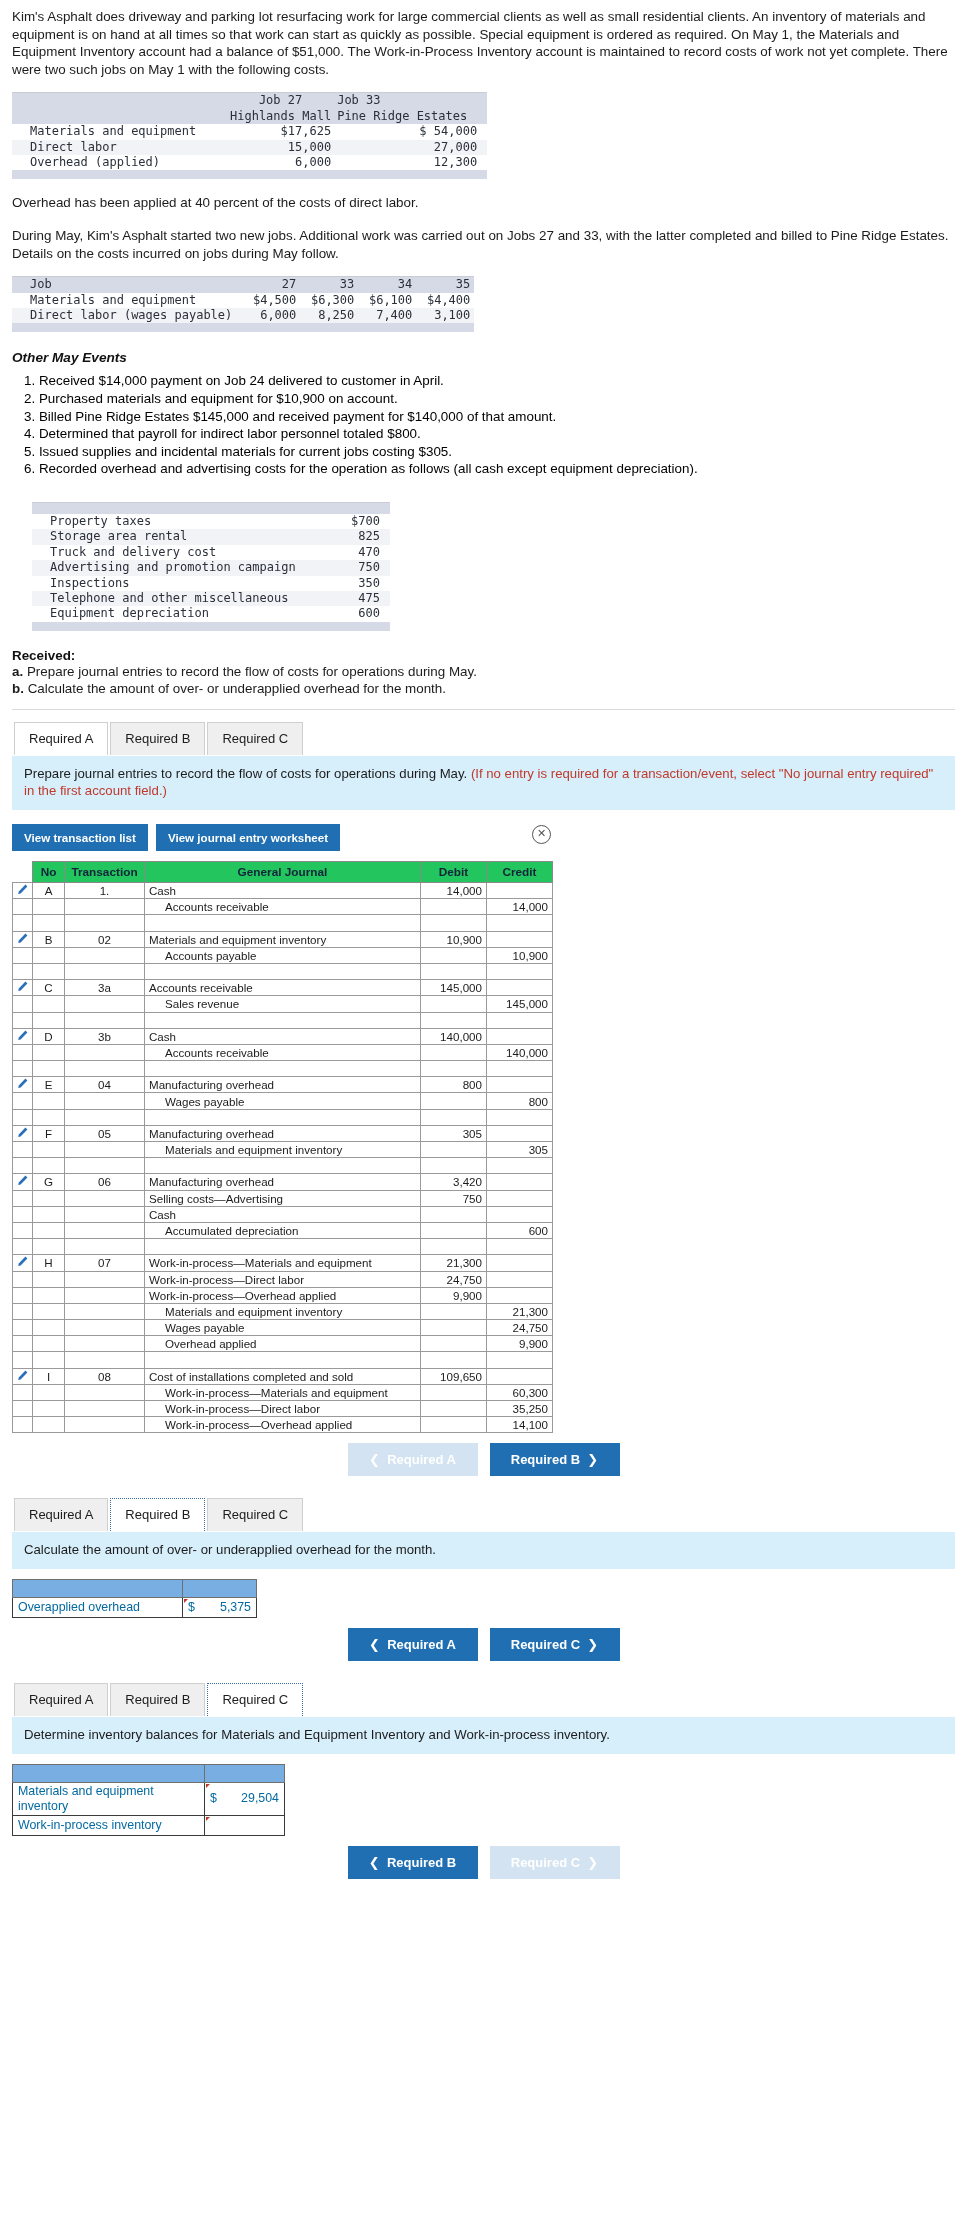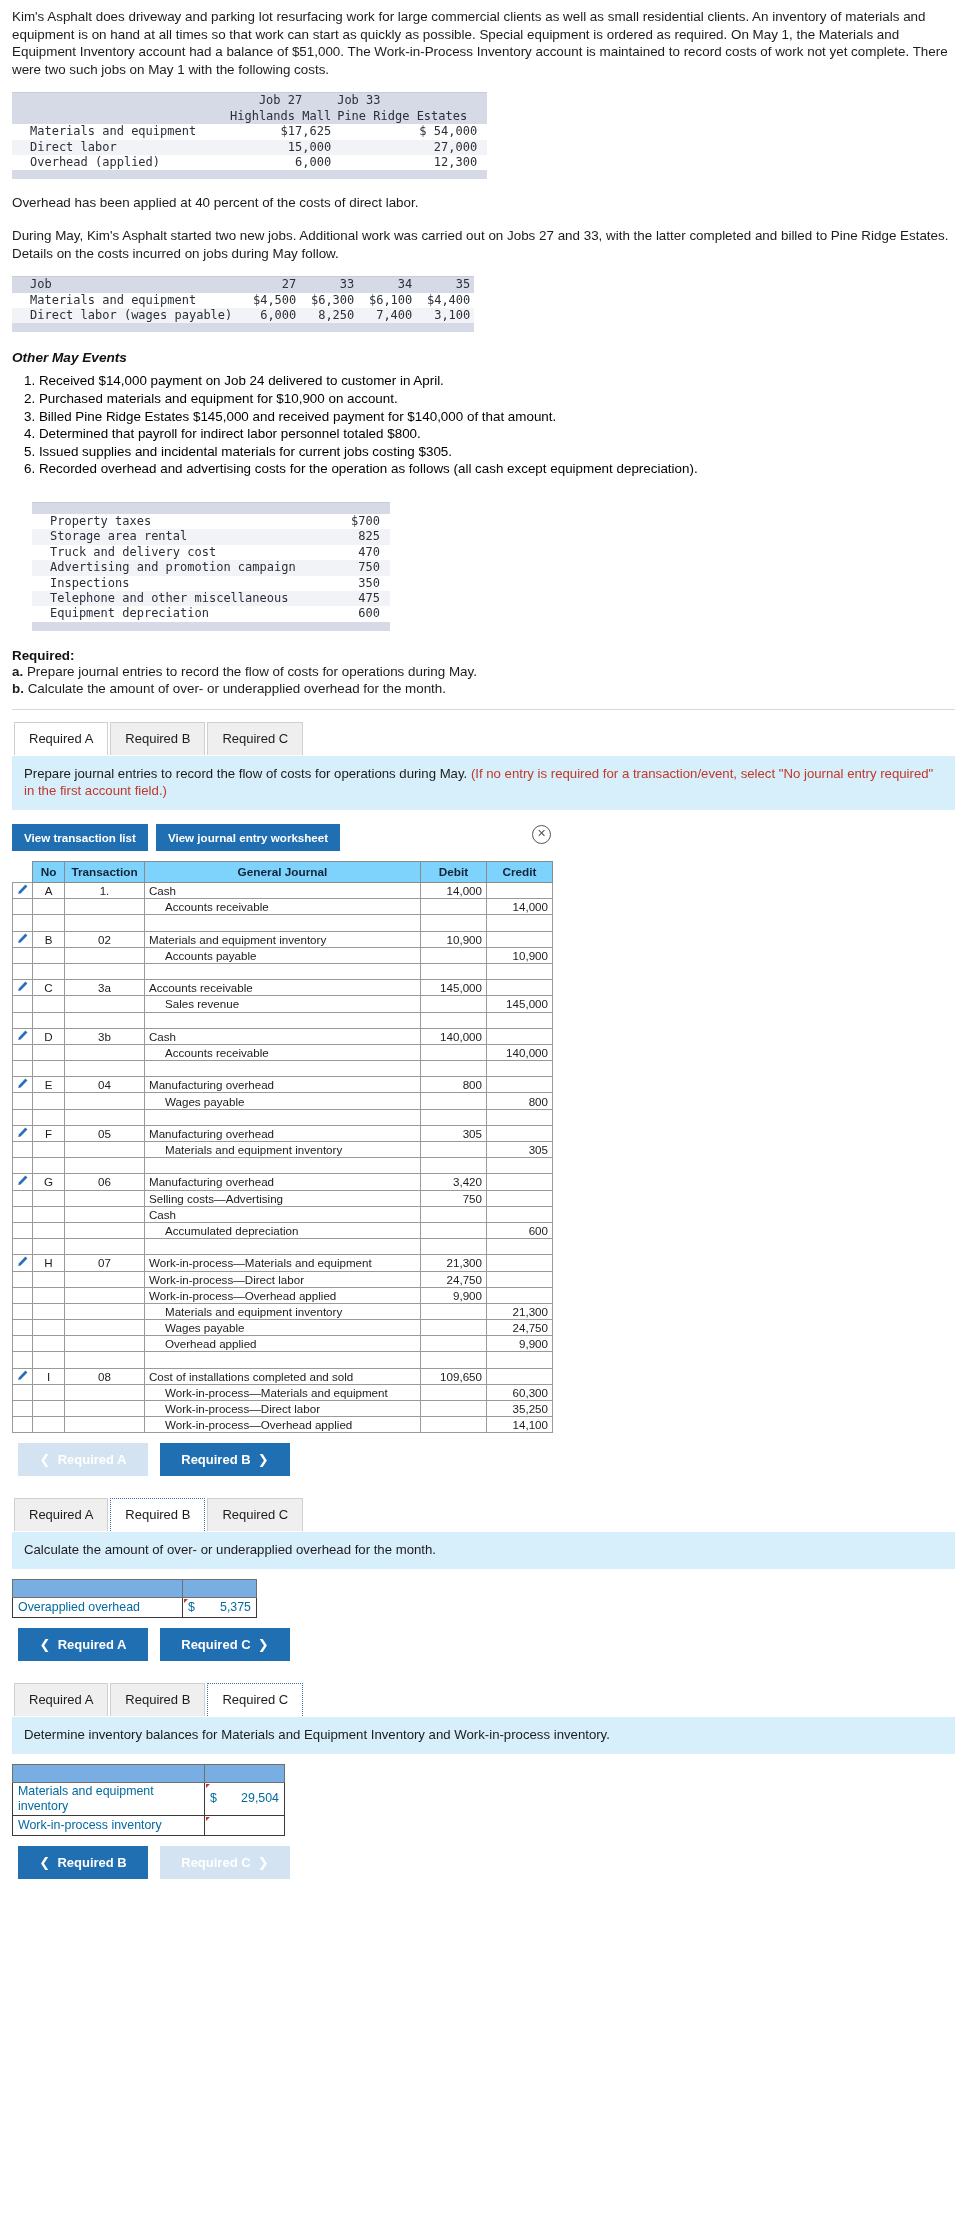--- a/index.html
+++ b/index.html
@@ -109,21 +109,21 @@
   
   table.journal{
     border-collapse:collapse;
     margin-top:10px;
     width:541px;
     font-size:11.6px;
     color:#1c1c1c;
     table-layout:fixed;
   }
   table.journal th{
-    background:#7dd3fc;
+    background:#22c55e;
     border:1px solid #8a8a8a;
     font-weight:bold;
     font-size:11.8px;
     padding:3px 2px;
     color:#12243a;
     text-align:center;
     height:14px;
   }
   table.journal td{
     border:1px solid #9a9a9a;
@@ -141,21 +141,21 @@
   td.pen{text-align:center;padding:0;}
   td.no,td.tr{text-align:center;}
   td.amt{text-align:right;padding-right:5px;}
   td.acct{padding-left:4px;margin-left:16px;}
   td.acct.ind{padding-left:20px;}
   .pen-ico{display:inline-block;width:11px;height:11px;position:relative;}
   .pen-ico svg{display:block;}
   tr.blankrow td{height:15.2px;}
 
   
-  .navbar{display:flex;justify-content:flex-start;margin-top:10px;}
+  .navbar{display:flex;justify-content:center;margin-top:10px;}
   .nbtn{
     min-width:130px;
     text-align:center;
     font-size:13px;
     font-weight:bold;
     padding:9px 10px;
     color:#ffffff;
     background:#1f6fb2;
     border:none;
     margin:0 6px;
@@ -311,21 +311,21 @@
         <td class="c1 lbl">Equipment depreciation</td>
         <td class="c2">600</td>
       </tr>
       <tr class="foot">
             <td colspan="2"></td>
           </tr>
     </tbody>
       </table>
   </div>
 
-  <div class="req-title">Required:</div>
+  <div class="req-title">Received:</div>
   <div class="req-line">
     <b>a.</b>
     <span>Prepare journal entries to record the flow of costs for operations during May.</span>
   </div>
   <div class="req-line">
     <b>b.</b>
     <span>Calculate the amount of over- or underapplied overhead for the month.</span>
   </div>
 
   <hr class="sep">

